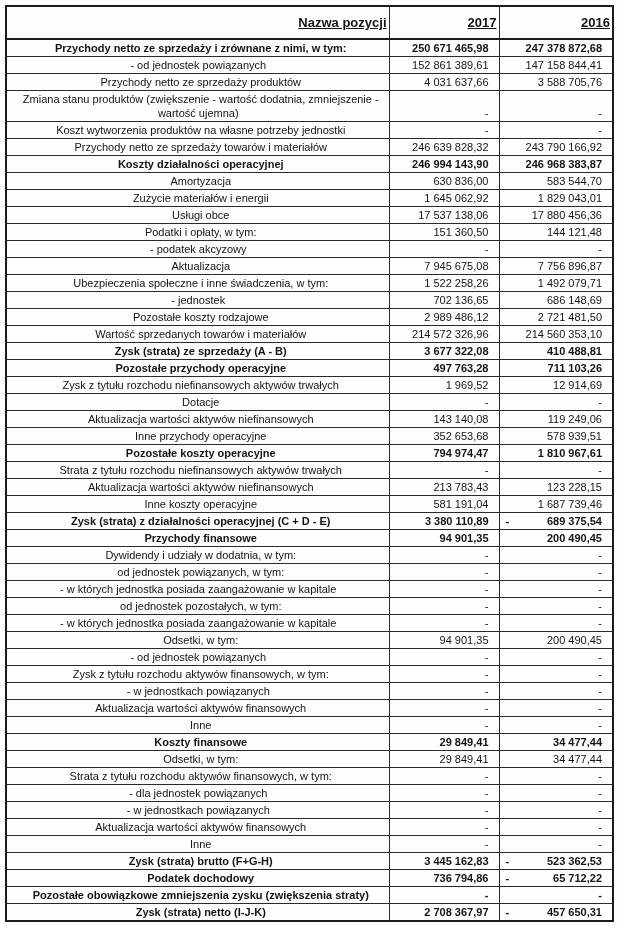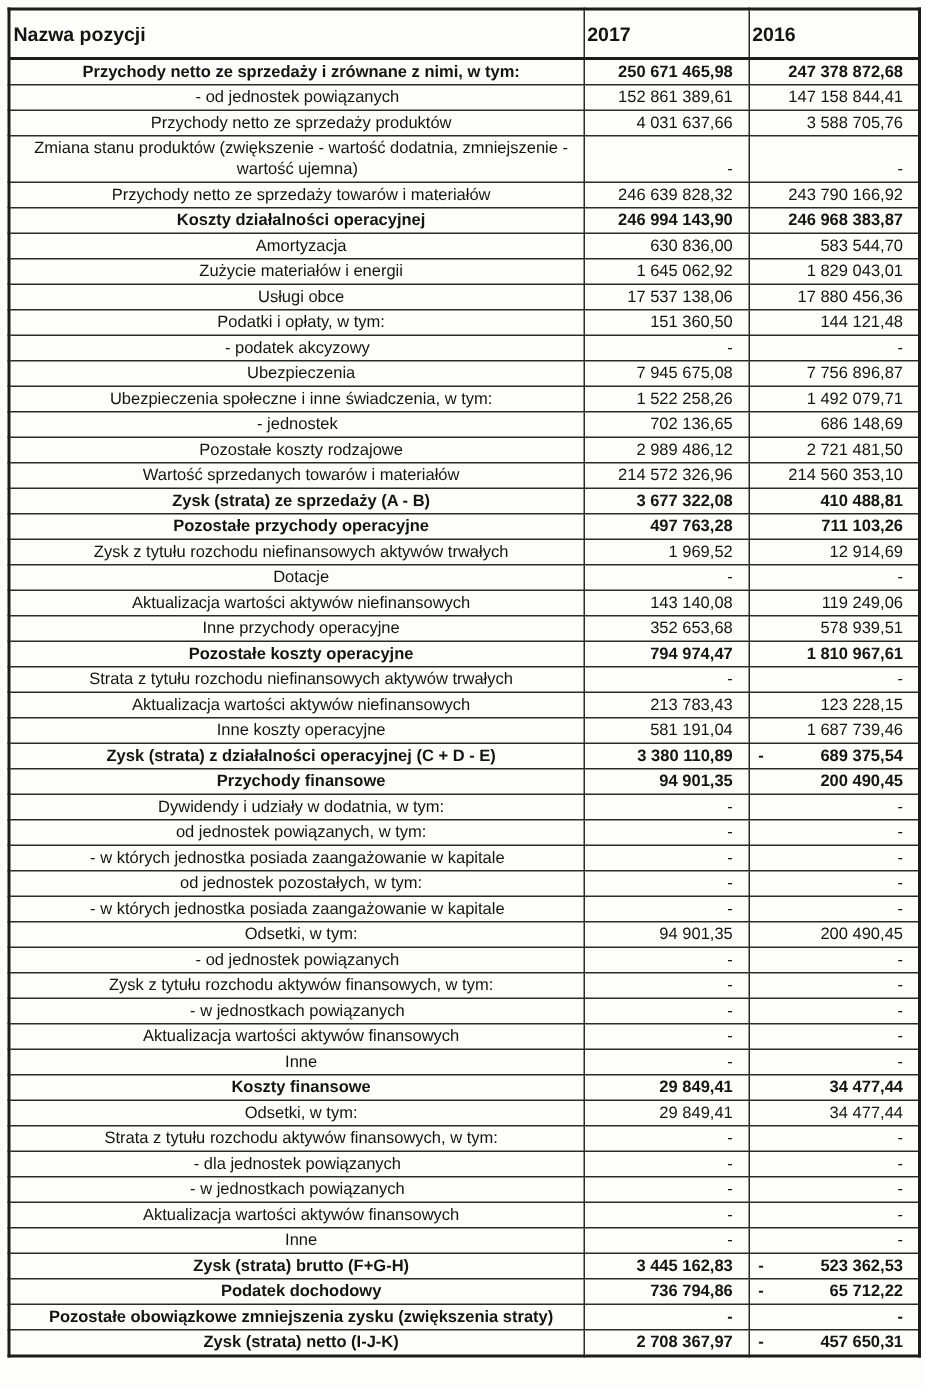--- a/index.html
+++ b/index.html
@@ -23,23 +23,24 @@
     border: 2px solid #1c1c1c;
   }
   table.fin th, table.fin td {
     border: 1px solid #2a2a2a;
     box-sizing: border-box;
     overflow: hidden;
   }
   table.fin th {
     font-size: 13px;
     font-weight: bold;
-    text-align: left;
+    text-align: right;
     padding: 8px 2px;
     border-bottom: 2px solid #1c1c1c;
+    text-decoration: underline;
   }
   td.label {
     font-size: 11px;
     line-height: 14px;
     padding: 1px 2px 1px 3px;
     text-indent: 5px;
     vertical-align: top;
     text-align: center;
   }
   td.label.dash {
@@ -93,20 +94,25 @@
           <td class="label">Przychody netto ze sprzedaży produktów</td>
           <td class="value">4 031 637,66</td>
           <td class="value">3 588 705,76</td>
         </tr>
         <tr>
           <td class="label">Zmiana stanu produktów (zwiększenie - wartość dodatnia, zmniejszenie - wartość ujemna)</td>
           <td class="value">-</td>
           <td class="value">-</td>
         </tr>
         <tr>
+          <td class="label">Koszt wytworzenia produktów na własne potrzeby jednostki</td>
+          <td class="value">-</td>
+          <td class="value">-</td>
+        </tr>
+        <tr>
           <td class="label">Przychody netto ze sprzedaży towarów i materiałów</td>
           <td class="value">246 639 828,32</td>
           <td class="value">243 790 166,92</td>
         </tr>
         <tr class="bold">
           <td class="label">Koszty działalności operacyjnej</td>
           <td class="value">246 994 143,90</td>
           <td class="value">246 968 383,87</td>
         </tr>
         <tr>
@@ -128,21 +134,21 @@
           <td class="label">Podatki i opłaty, w tym:</td>
           <td class="value">151 360,50</td>
           <td class="value">144 121,48</td>
         </tr>
         <tr>
           <td class="label dash">- podatek akcyzowy</td>
           <td class="value">-</td>
           <td class="value">-</td>
         </tr>
         <tr>
-          <td class="label">Ubezpieczenia</td>
+          <td class="label">Aktualizacja</td>
           <td class="value">7 945 675,08</td>
           <td class="value">7 756 896,87</td>
         </tr>
         <tr>
           <td class="label">Ubezpieczenia społeczne i inne świadczenia, w tym:</td>
           <td class="value">1 522 258,26</td>
           <td class="value">1 492 079,71</td>
         </tr>
         <tr>
           <td class="label dash">- jednostek</td>

